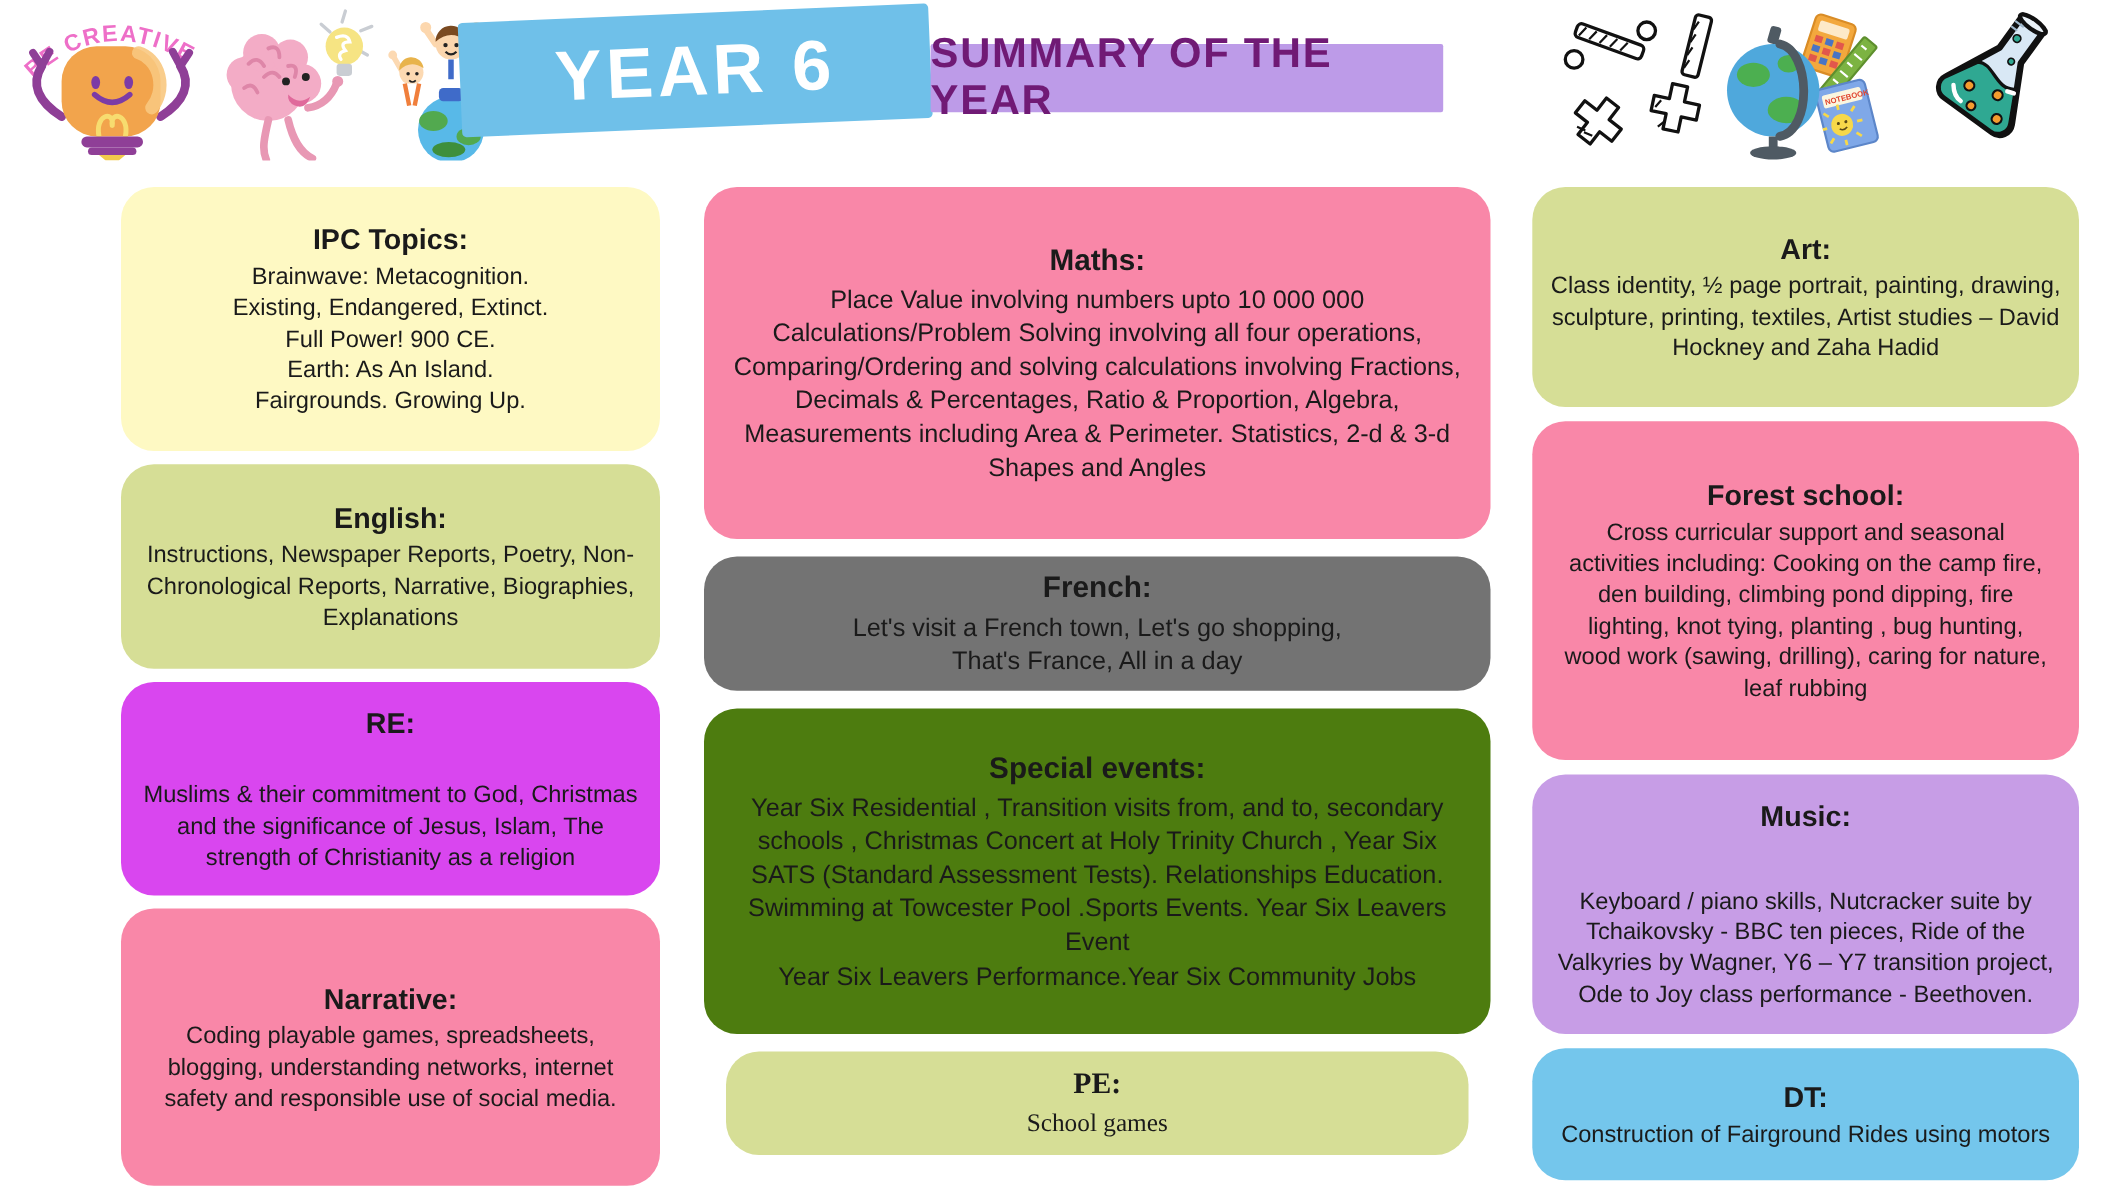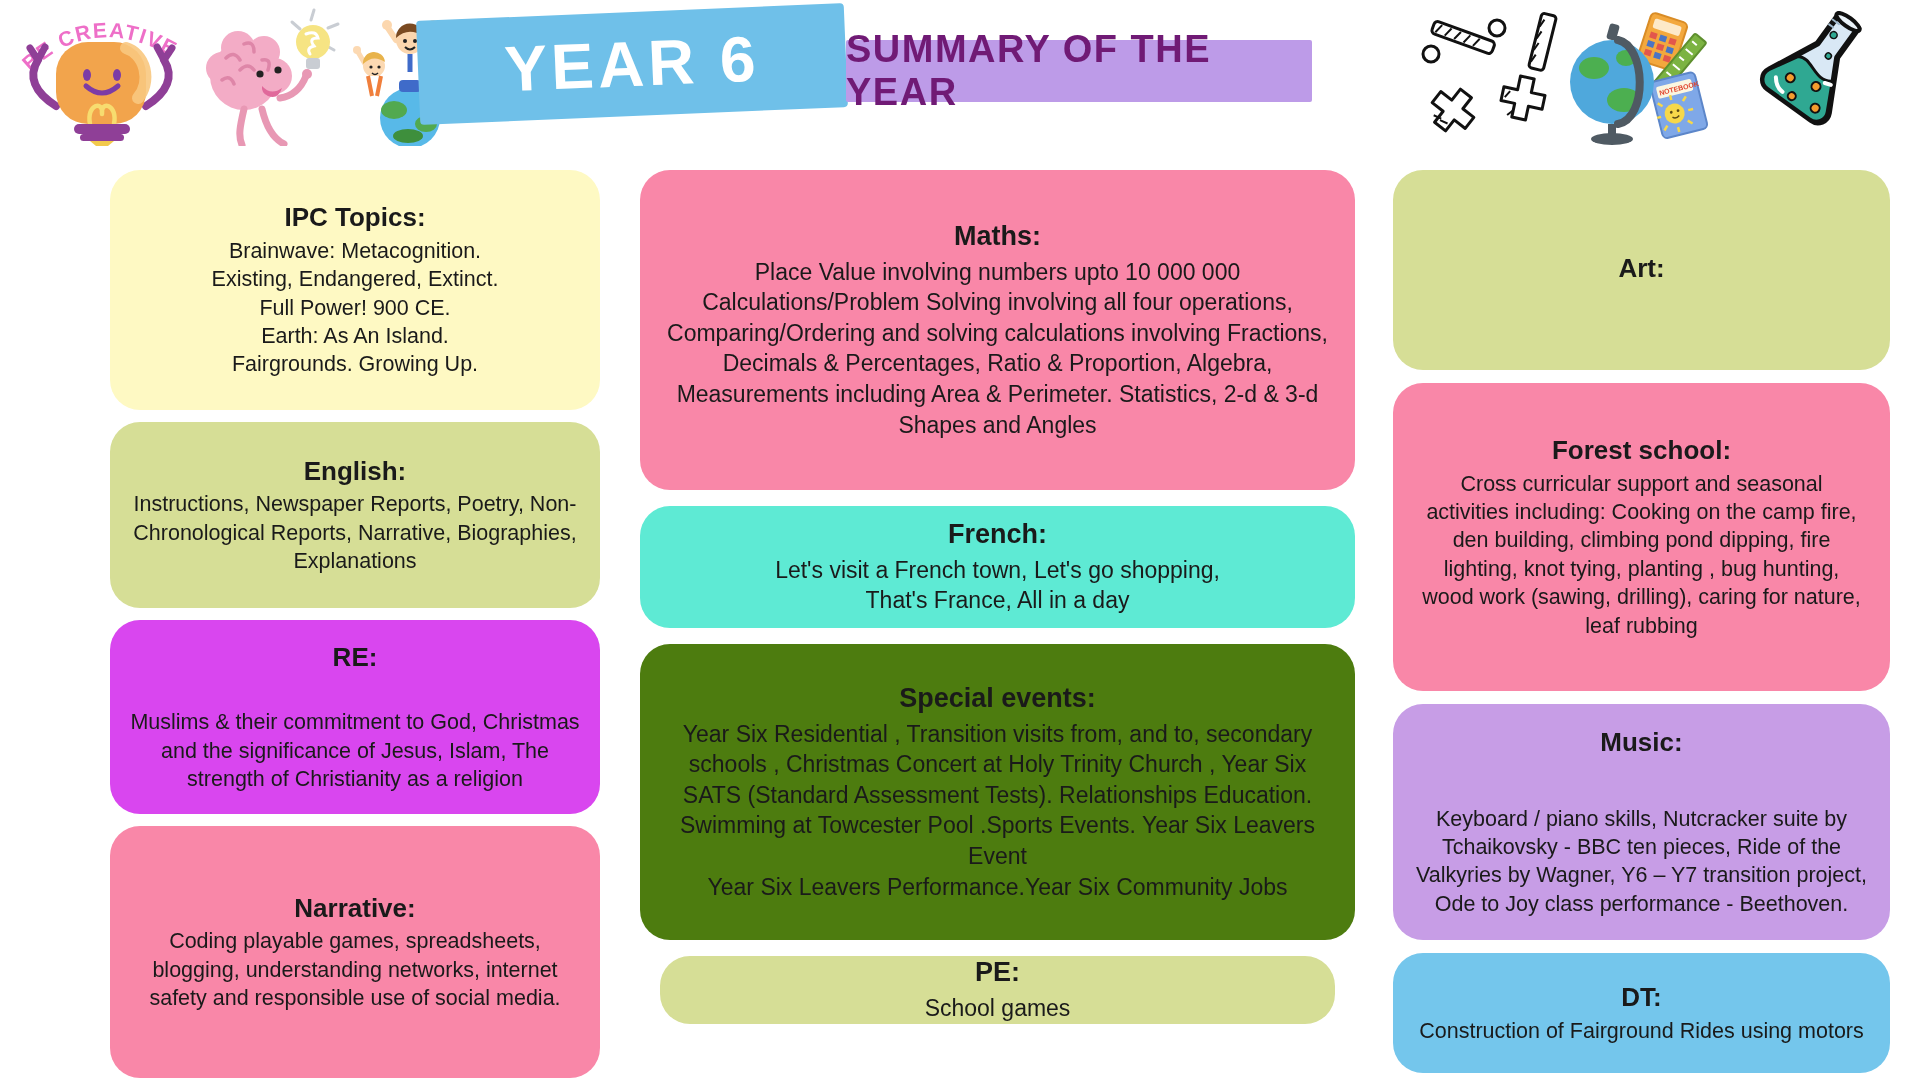--- a/index.html
+++ b/index.html
@@ -36,21 +36,21 @@
   .col-mid .card h2{font-size:27px;}
   .col-mid .card p{font-size:23px;line-height:1.33;}
 
   #card-ipc{height:240px}
   #card-english{height:186px}
   #card-re{height:194px}
   #card-computing{height:252px}
   #card-maths{height:320px}
   #card-french{height:122px}
   #card-special{height:296px}
-  #card-pe{height:68px;width:675px;align-self:center;}
+  #card-pe{height:94px;width:675px;align-self:center;font-family:Liberation Serif, serif;}
   #card-art{height:200px;padding:10px 8px;}
   #card-forest{height:308px;padding:10px 28px;}
   #card-music{height:236px;padding:10px 10px;gap:43px;}
   #card-dt{height:120px}
 </style>
 </head>
 <body>
 
 <div class="stage">
 
@@ -263,39 +263,40 @@
       <h2>Narrative:</h2>
       <p>Coding playable games, spreadsheets, blogging, understanding networks, internet safety and responsible use of social media.</p>
     </section>
   </div>
 
   <div class="col col-mid">
     <section class="card" id="card-maths" style="background-color: rgb(249, 135, 168);">
       <h2>Maths:</h2>
       <p>Place Value involving numbers upto 10 000 000 Calculations/Problem Solving involving all four operations, Comparing/Ordering and solving calculations involving Fractions, Decimals &amp; Percentages, Ratio &amp; Proportion, Algebra, Measurements including Area &amp; Perimeter. Statistics, 2-d &amp; 3-d Shapes and Angles</p>
     </section>
-    <section class="card" id="card-french" style="background-color: #5eead4;">
+    <section class="card" id="card-french" style="background-color: #737373;">
       <h2>French:</h2>
       <p>Let's visit a French town, Let's go shopping,
 That's France, All in a day</p>
     </section>
     <section class="card" id="card-special" style="background-color: #4d7c0f;">
       <h2>Special events:</h2>
       <p>Year Six Residential , Transition visits from, and to, secondary schools , Christmas Concert at Holy Trinity Church , Year Six SATS (Standard Assessment Tests). Relationships Education. Swimming at Towcester Pool .Sports Events. Year Six Leavers Event
 Year Six Leavers Performance.Year Six Community Jobs</p>
     </section>
     <section class="card" id="card-pe" style="background-color: rgb(214, 222, 150);">
       <h2>PE:</h2>
       <p>School games</p>
     </section>
   </div>
 
   <div class="col col-right">
     <section class="card" id="card-art" style="background-color: rgb(214, 222, 150);">
       <h2>Art:</h2>
+      <p>Class identity, ½ page portrait, painting, drawing, sculpture, printing, textiles, Artist studies – David Hockney and Zaha Hadid</p>
     </section>
     <section class="card" id="card-forest" style="background-color: rgb(249, 135, 168);">
       <h2>Forest school:</h2>
       <p>Cross curricular support and seasonal activities including: Cooking on the camp fire, den building, climbing pond dipping, fire lighting, knot tying, planting , bug hunting, wood work (sawing, drilling), caring for nature, leaf rubbing</p>
     </section>
     <section class="card" id="card-music" style="background-color: rgb(199, 157, 230);">
       <h2>Music:</h2>
       <p>Keyboard / piano skills, Nutcracker suite by Tchaikovsky - BBC ten pieces, Ride of the Valkyries by Wagner, Y6 – Y7 transition project, Ode to Joy class performance - Beethoven.</p>
     </section>
     <section class="card" id="card-dt" style="background-color: rgb(116, 198, 236);">

